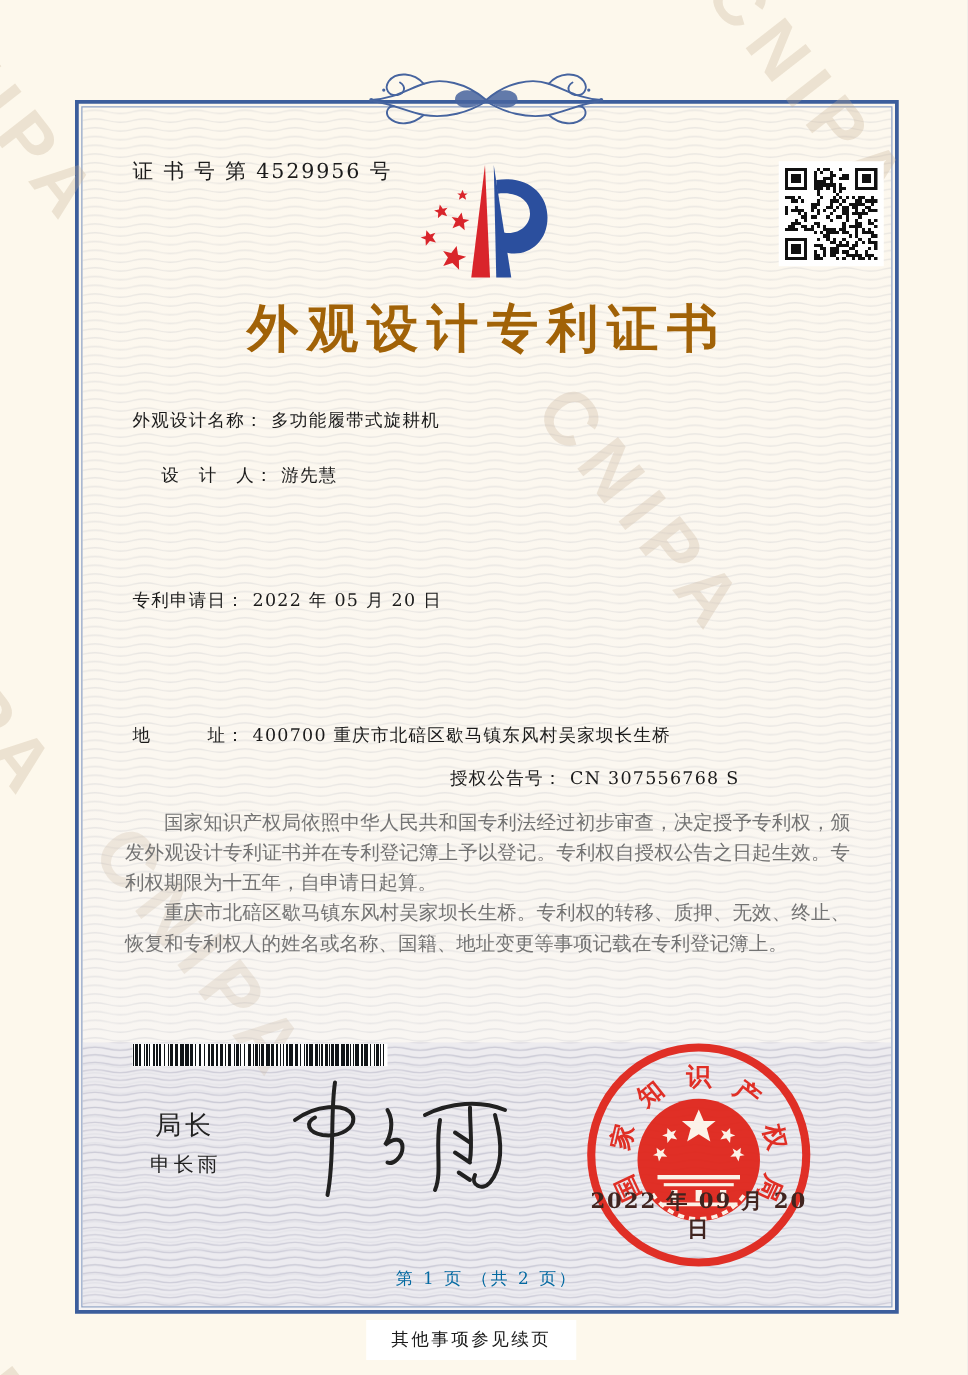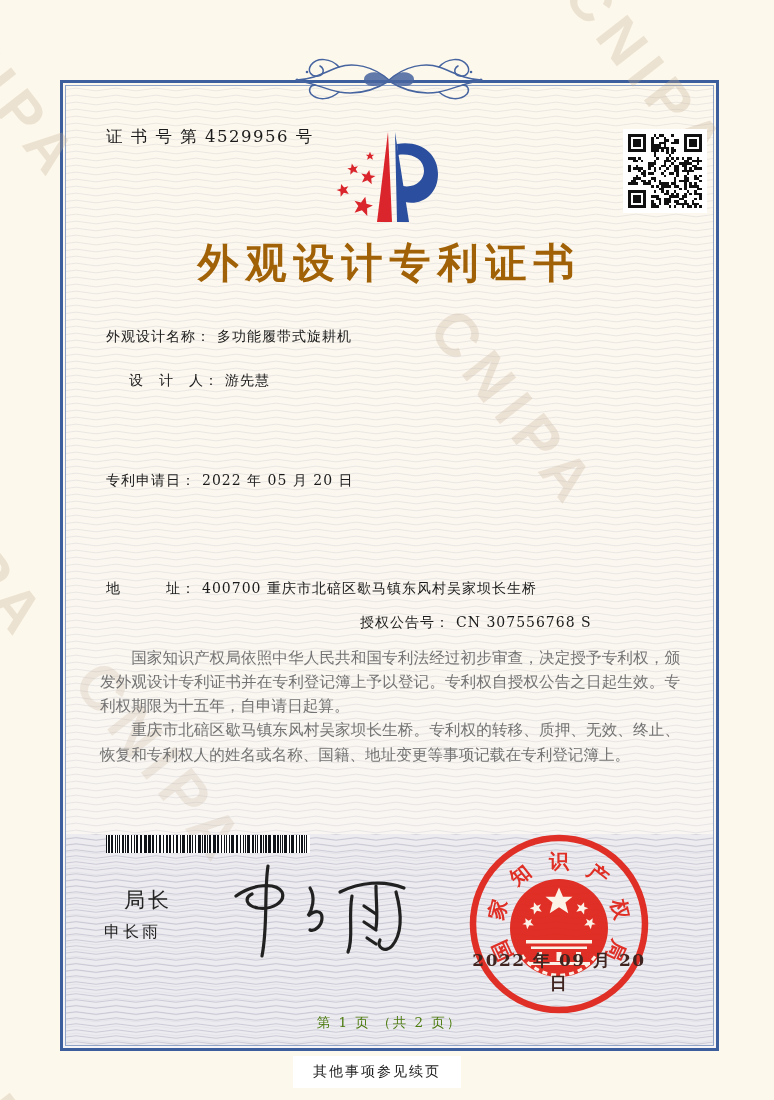--- a/index.html
+++ b/index.html
@@ -49,32 +49,32 @@
   
   .body-text { position:absolute; left:100px; top:646px; width:580px; font-size:15.6px;
     line-height:1.55; text-align:justify; color:#737373; z-index:3; }
   .body-text p { text-indent:2em; }
   
   .barcode { position:absolute; left:106px; top:835px; width:204px; height:18px; background:#fff; z-index:3; }
   .barcode svg { width:100%; height:100%; display:block; }
   
   .sig-title { position:absolute; left:108px; top:886px; font-size:21px; letter-spacing:3px;
     font-family:Liberation Mono, monospace; color:#222; z-index:3;margin-left:16px; }
-  .sig-name  { position:absolute; left:104px; top:922px; font-size:16px; letter-spacing:3px;
+  .sig-name  { position:absolute; left:120px; top:922px; font-size:16px; letter-spacing:3px;
     font-family:"Liberation Sans", sans-serif; color:#222; z-index:3; }
   .sig-hand { position:absolute; left:218px; top:858px; width:205px; height:105px; z-index:3; }
   
   .seal-wrap { position:absolute; left:466px; top:831px; width:186px; height:186px; z-index:4; }
   .seal-wrap svg { width:100%; height:100%; display:block; opacity:0.96; }
   .seal-char { font-size:20px; font-weight:700; fill:#e0281e; font-family:"DejaVu Serif", serif; }
   .seal-date { position:absolute; left:0; top:118px; width:100%; text-align:center;
     font-size:17px; font-weight:700; letter-spacing:1.5px; color:#40241f; z-index:5; }
   
   .page-num { position:absolute; left:60px; top:1014px; width:659px; text-align:center;
-    font-size:13.5px; letter-spacing:2px; z-index:3; color:#4d7c0f; }
+    font-size:13.5px; letter-spacing:2px; z-index:3; color:#0369a1; }
   .note-band { position:absolute; left:0; top:1056px; width:754px; text-align:center; z-index:3; }
   .note-band span { display:inline-block; background:#fff; padding:7px 20px; font-size:14px; letter-spacing:2px; }
 </style>
 </head>
 <body>
 
 <svg width="0" height="0" style="position:absolute">
   <defs>
     <path id="star5" d="M0 -10 L2.94 -3.09 10 -3.09 4.76 1.18 6.88 9.0 0 4.7 -6.88 9.0 -4.76 1.18 -10 -3.09 -2.94 -3.09 Z"></path>
   </defs>

